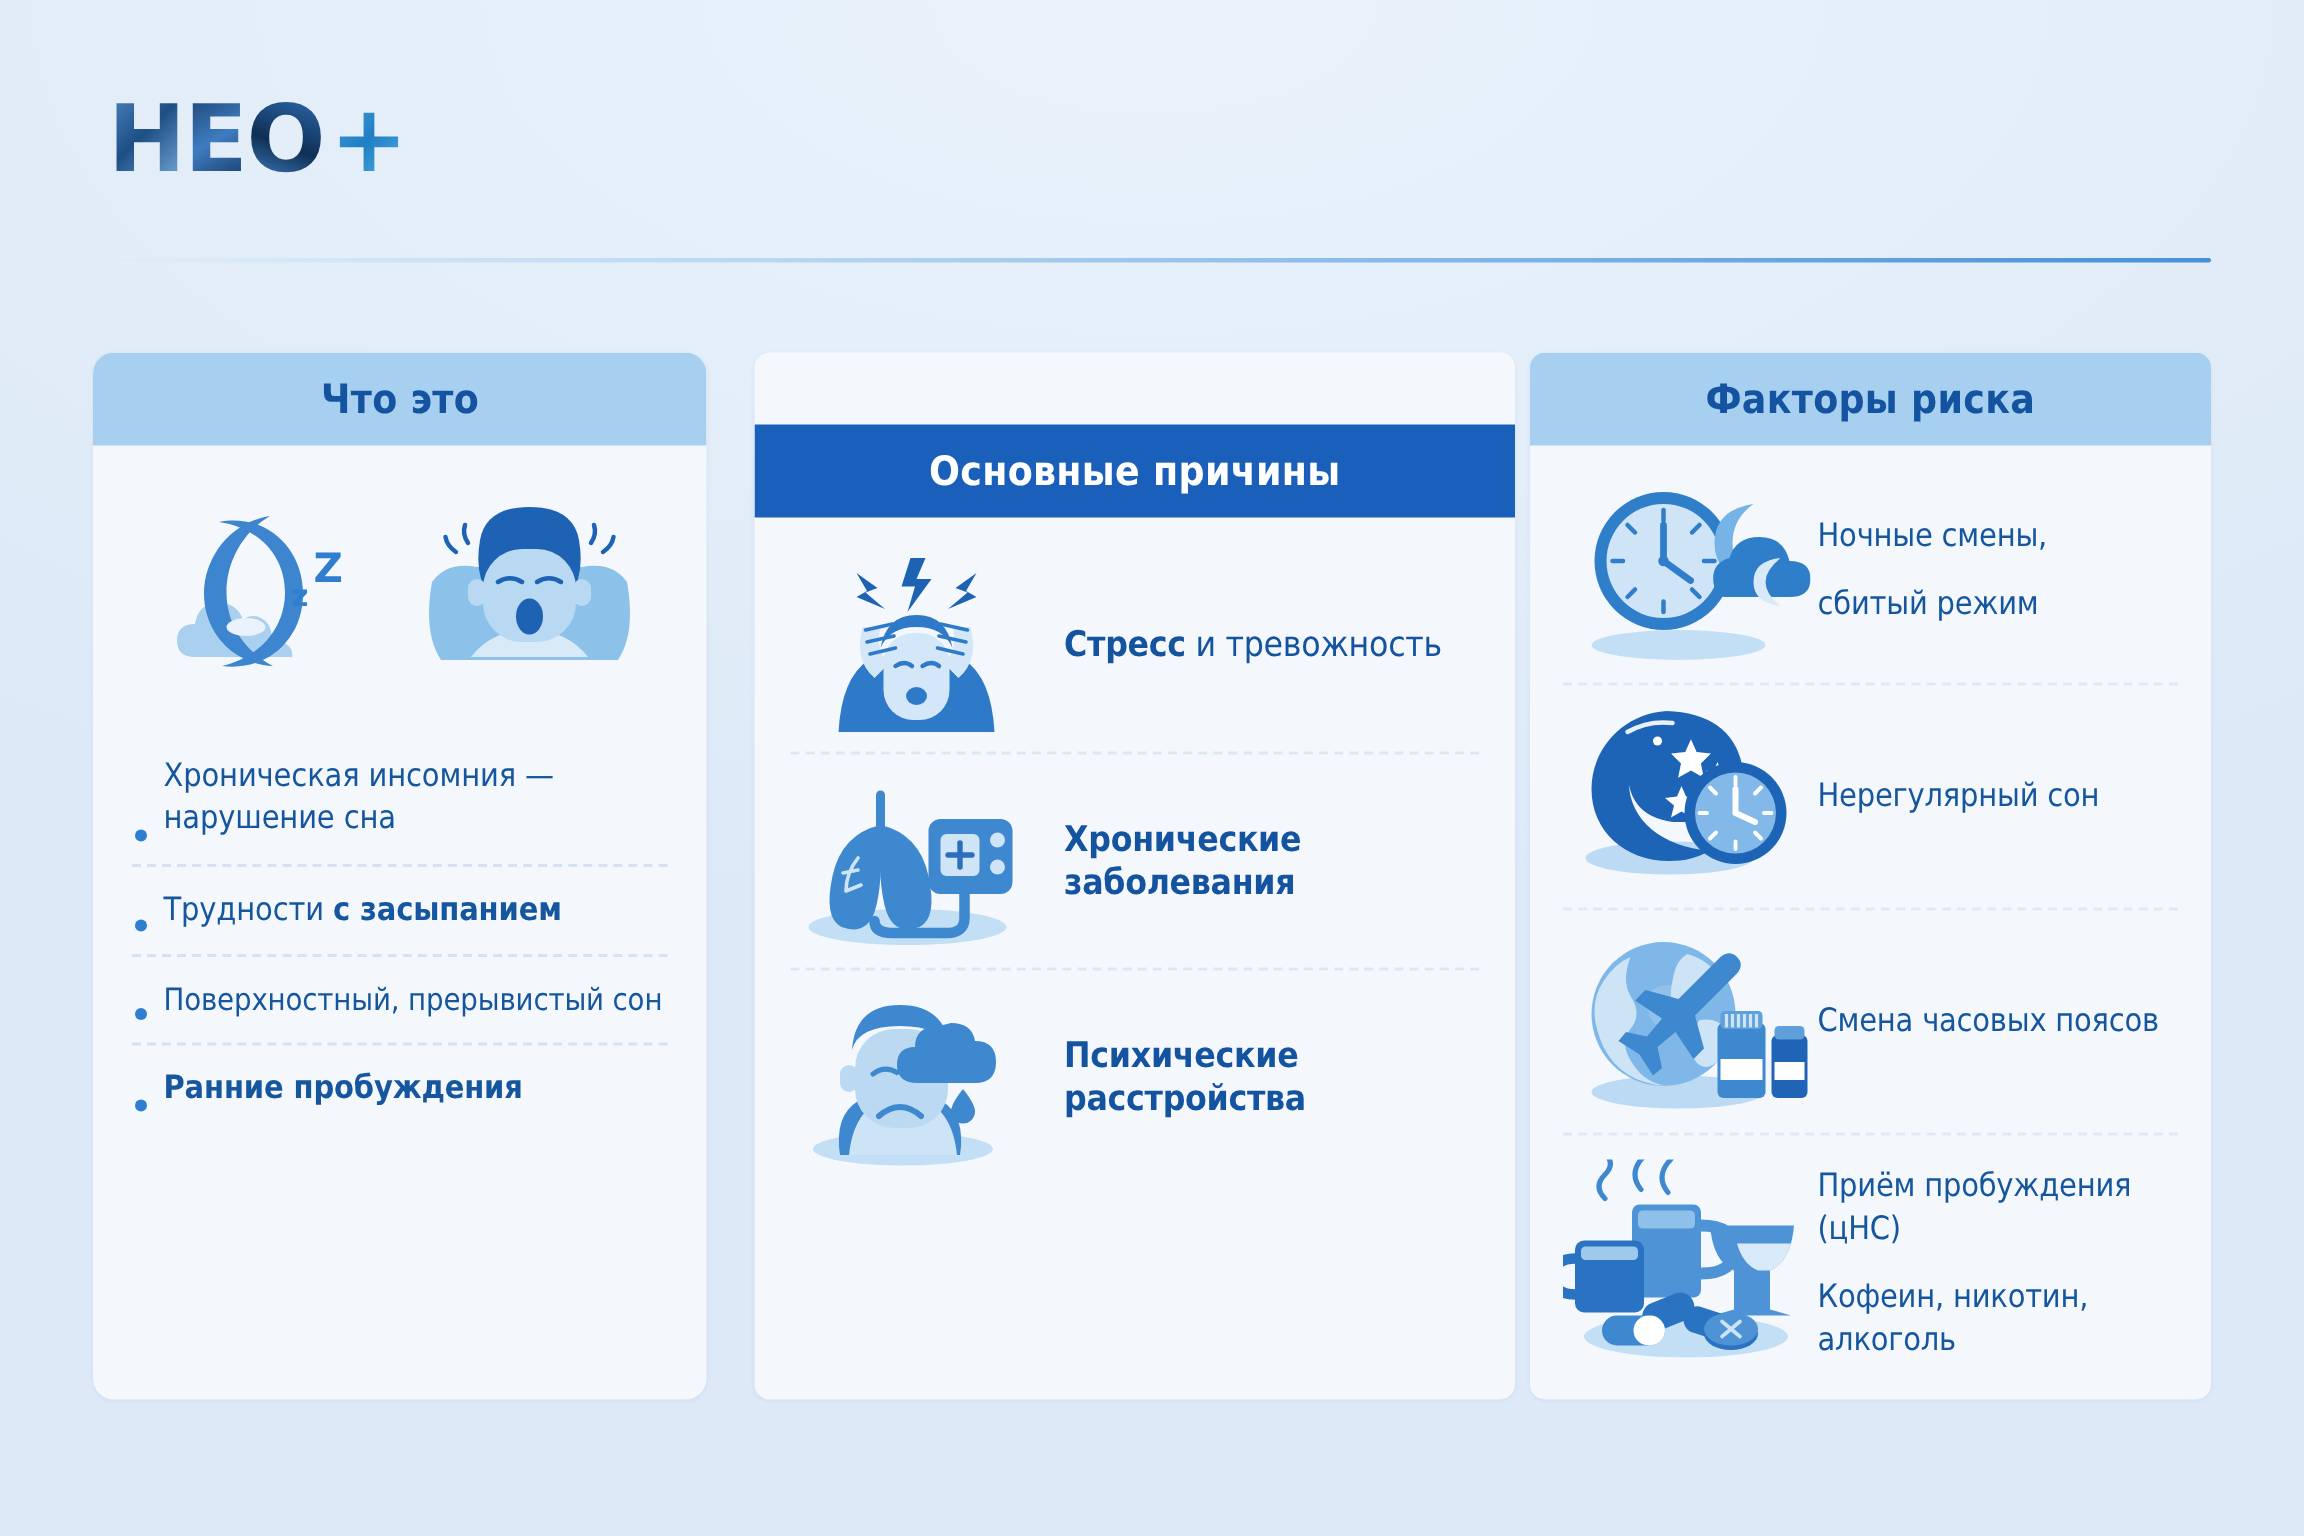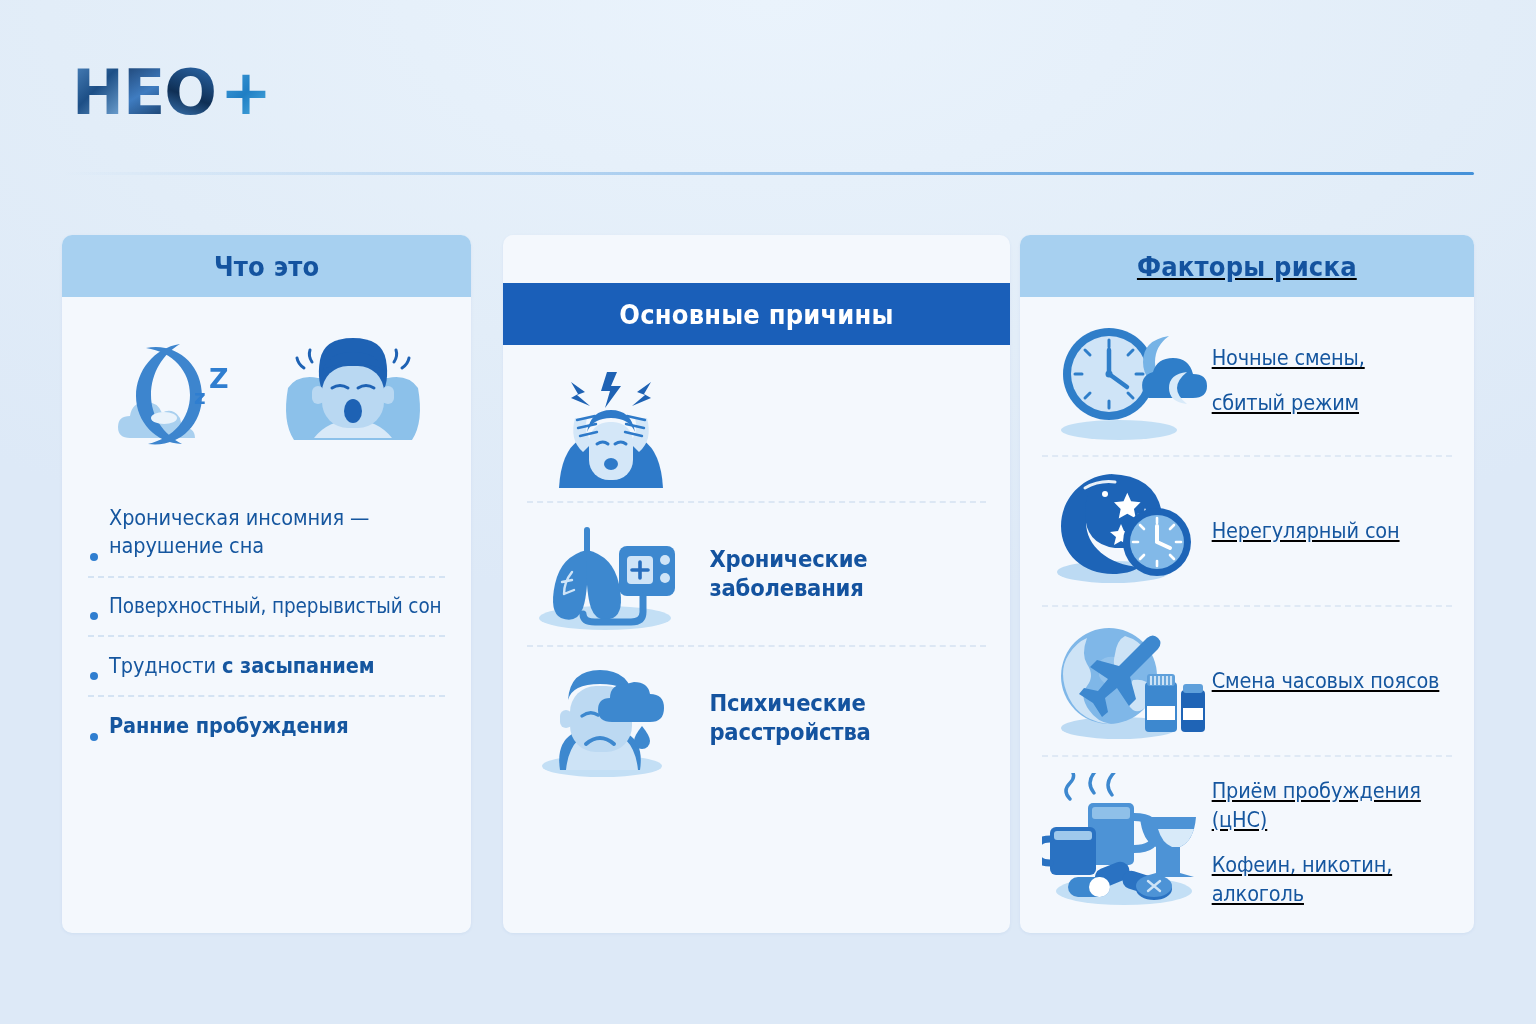--- a/index.html
+++ b/index.html
@@ -100,23 +100,23 @@
   }
   .card {
     position: relative;
     background: #f4f8fd;
     border-radius: 10px;
     overflow: hidden;
     box-shadow: 0 1px 3px rgba(90,140,200,0.10);
     display: flex;
     flex-direction: column;
   }
-  .card.col1 { width: 410px; }
+  .card.col1 { width: 410px; border-radius: 14px; }
   .card.col2 { width: 507px; margin-left: 32px; }
-  .card.col3 { width: 455px; margin-left: 10px; text-decoration: underline; }
+  .card.col3 { width: 455px; margin-left: 10px; }
 
   .card-head {
     height: 62px;
     display: flex;
     align-items: center;
     justify-content: center;
     font-size: 27px;
     font-weight: 700;
     letter-spacing: 0.2px;
     font-family: "DejaVu Sans Condensed", "DejaVu Sans", sans-serif;
@@ -295,26 +295,26 @@
 
         <div class="bullets">
 
           <div class="bullet-row">
             <span class="bullet-dot"></span>
             <span class="bullet-text">Хроническая инсомния — нарушение сна</span>
           </div>
 
           <div class="bullet-row">
             <span class="bullet-dot"></span>
-            <span class="bullet-text b-small">Поверхностный, прерывистый сон</span>
+            <span class="bullet-text"><span>Трудности </span><b>с засыпанием</b></span>
           </div>
 
           <div class="bullet-row">
             <span class="bullet-dot"></span>
-            <span class="bullet-text"><span>Трудности </span><b>с засыпанием</b></span>
+            <span class="bullet-text b-small">Поверхностный, прерывистый сон</span>
           </div>
 
           <div class="bullet-row">
             <span class="bullet-dot"></span>
             <span class="bullet-text bold">Ранние пробуждения</span>
           </div>
 
 
         </div>
       </div>
@@ -336,20 +336,21 @@
                 <path d="M56 66 q4 -22 24 -22 q20 0 24 22 q-6 -14 -24 -14 q-18 0 -24 14 Z" fill="#2e7ac9"></path>
                 <path d="M44 52 q-6 22 8 34 l10 -10 q-10 -8 -6 -24 Z" fill="#d4e7f8"></path>
                 <path d="M116 52 q6 22 -8 34 l-10 -10 q10 -8 6 -24 Z" fill="#d4e7f8"></path>
                 <path d="M46 54 l18 -4 M47 62 l18 -4 M49 70 l17 -4" stroke="#2e7ac9" stroke-width="2.4" stroke-linecap="round"></path>
                 <path d="M114 54 l-18 -4 M113 62 l-18 -4 M111 70 l-17 -4" stroke="#2e7ac9" stroke-width="2.4" stroke-linecap="round"></path>
                 <path d="M66 78 q6 -4 11 0" stroke="#2e7ac9" stroke-width="3" fill="none" stroke-linecap="round"></path>
                 <path d="M84 78 q6 -4 11 0" stroke="#2e7ac9" stroke-width="3" fill="none" stroke-linecap="round"></path>
                 <ellipse cx="80" cy="98" rx="7" ry="6" fill="#2e7ac9"></ellipse>
               </svg>
             </div>
+            <div class="c2-label"><span class="strong">Стресс</span><span class="reg"> и тревожность</span></div>
           </div>
 
           <div class="c2-row">
             <div class="c2-icon">
               <svg width="168" height="128" viewBox="0 0 168 128">
                 <ellipse cx="78" cy="108" rx="66" ry="12" fill="#c3dff5"></ellipse>
                 <path d="M60 20 l0 34" stroke="#3d88cf" stroke-width="6" stroke-linecap="round"></path>
                 <path d="M60 40 q-26 6 -32 34 q-6 28 6 34 q16 6 22 -10 q6 -18 4 -58 Z" fill="#3d88cf"></path>
                 <path d="M60 40 q26 6 32 34 q6 28 -6 34 q-16 6 -22 -10 q-6 -18 -4 -58 Z" fill="#3d88cf"></path>
                 <path d="M45 62 q-8 10 -8 22 M45 70 l-10 2 M47 80 l-10 4" stroke="#cfe4f7" stroke-width="2.4" fill="none" stroke-linecap="round"></path>

